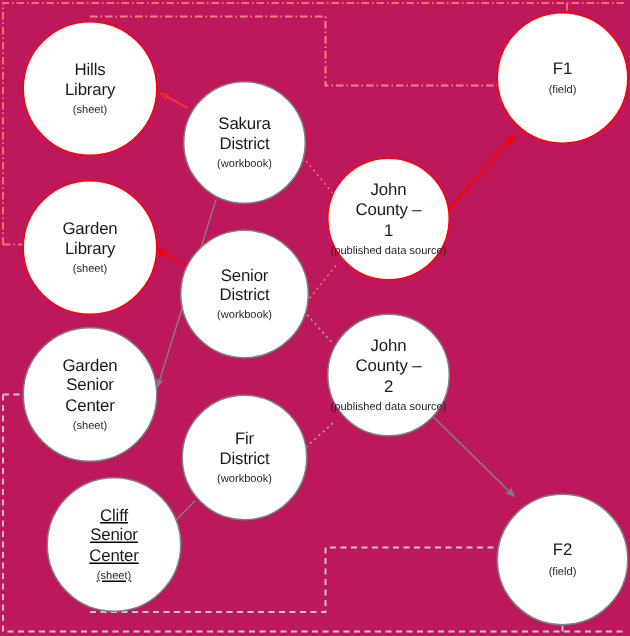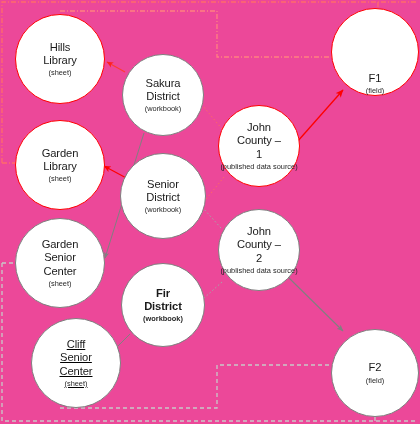--- a/index.html
+++ b/index.html
@@ -1,20 +1,20 @@
 <!DOCTYPE html>
 <html><head>
 <meta charset="utf-8">
 <style>
   html,body{margin:0;padding:0;background:#ffffff;}
   body{font-family:"Liberation Sans", sans-serif;}
   #stage{
     position:relative;
     width:420px;height:424px;
-    background:#ec4899;
+    background:#be185d;
     overflow:hidden;
   }
   #lineage-svg{position:absolute;left:0;top:0;width:420px;height:424px;}
   .node{
     position:absolute;
     border-radius:50%;
     display:flex;
     flex-direction:column;
     align-items:center;
     justify-content:center;
@@ -143,21 +143,21 @@
 District</div>
     <div class="ty">(workbook)</div>
   </div>
 
   <div class="node grey" style="left:120px;top:153px;width:86px;height:86px;">
     <div class="nm">Senior
 District</div>
     <div class="ty">(workbook)</div>
   </div>
 
-  <div class="node grey" style="left:121px;top:263px;width:84px;height:84px;font-weight:bold;">
+  <div class="node grey" style="left:121px;top:263px;width:84px;height:84px;">
     <div class="nm">Fir
 District</div>
     <div class="ty">(workbook)</div>
   </div>
 
   <div class="node red" style="left:218px;top:105px;width:82px;height:82px;">
     <div class="nm">John
 County –
 1</div>
     <div class="ty">(published
@@ -165,21 +165,21 @@
   </div>
 
   <div class="node grey" style="left:218px;top:209px;width:82px;height:82px;">
     <div class="nm">John
 County –
 2</div>
     <div class="ty">(published
 data source)</div>
   </div>
 
-  <div class="node red" style="left:331px;top:8px;width:88px;height:88px;justify-content:flex-end;">
+  <div class="node red" style="left:331px;top:8px;width:88px;height:88px;">
     <div class="nm">F1</div>
     <div class="ty">(field)</div>
   </div>
 
   <div class="node grey" style="left:331px;top:329px;width:88px;height:88px;justify-content:center;">
     <div class="nm">F2</div>
     <div class="ty">(field)</div>
   </div>
 
 </div>

